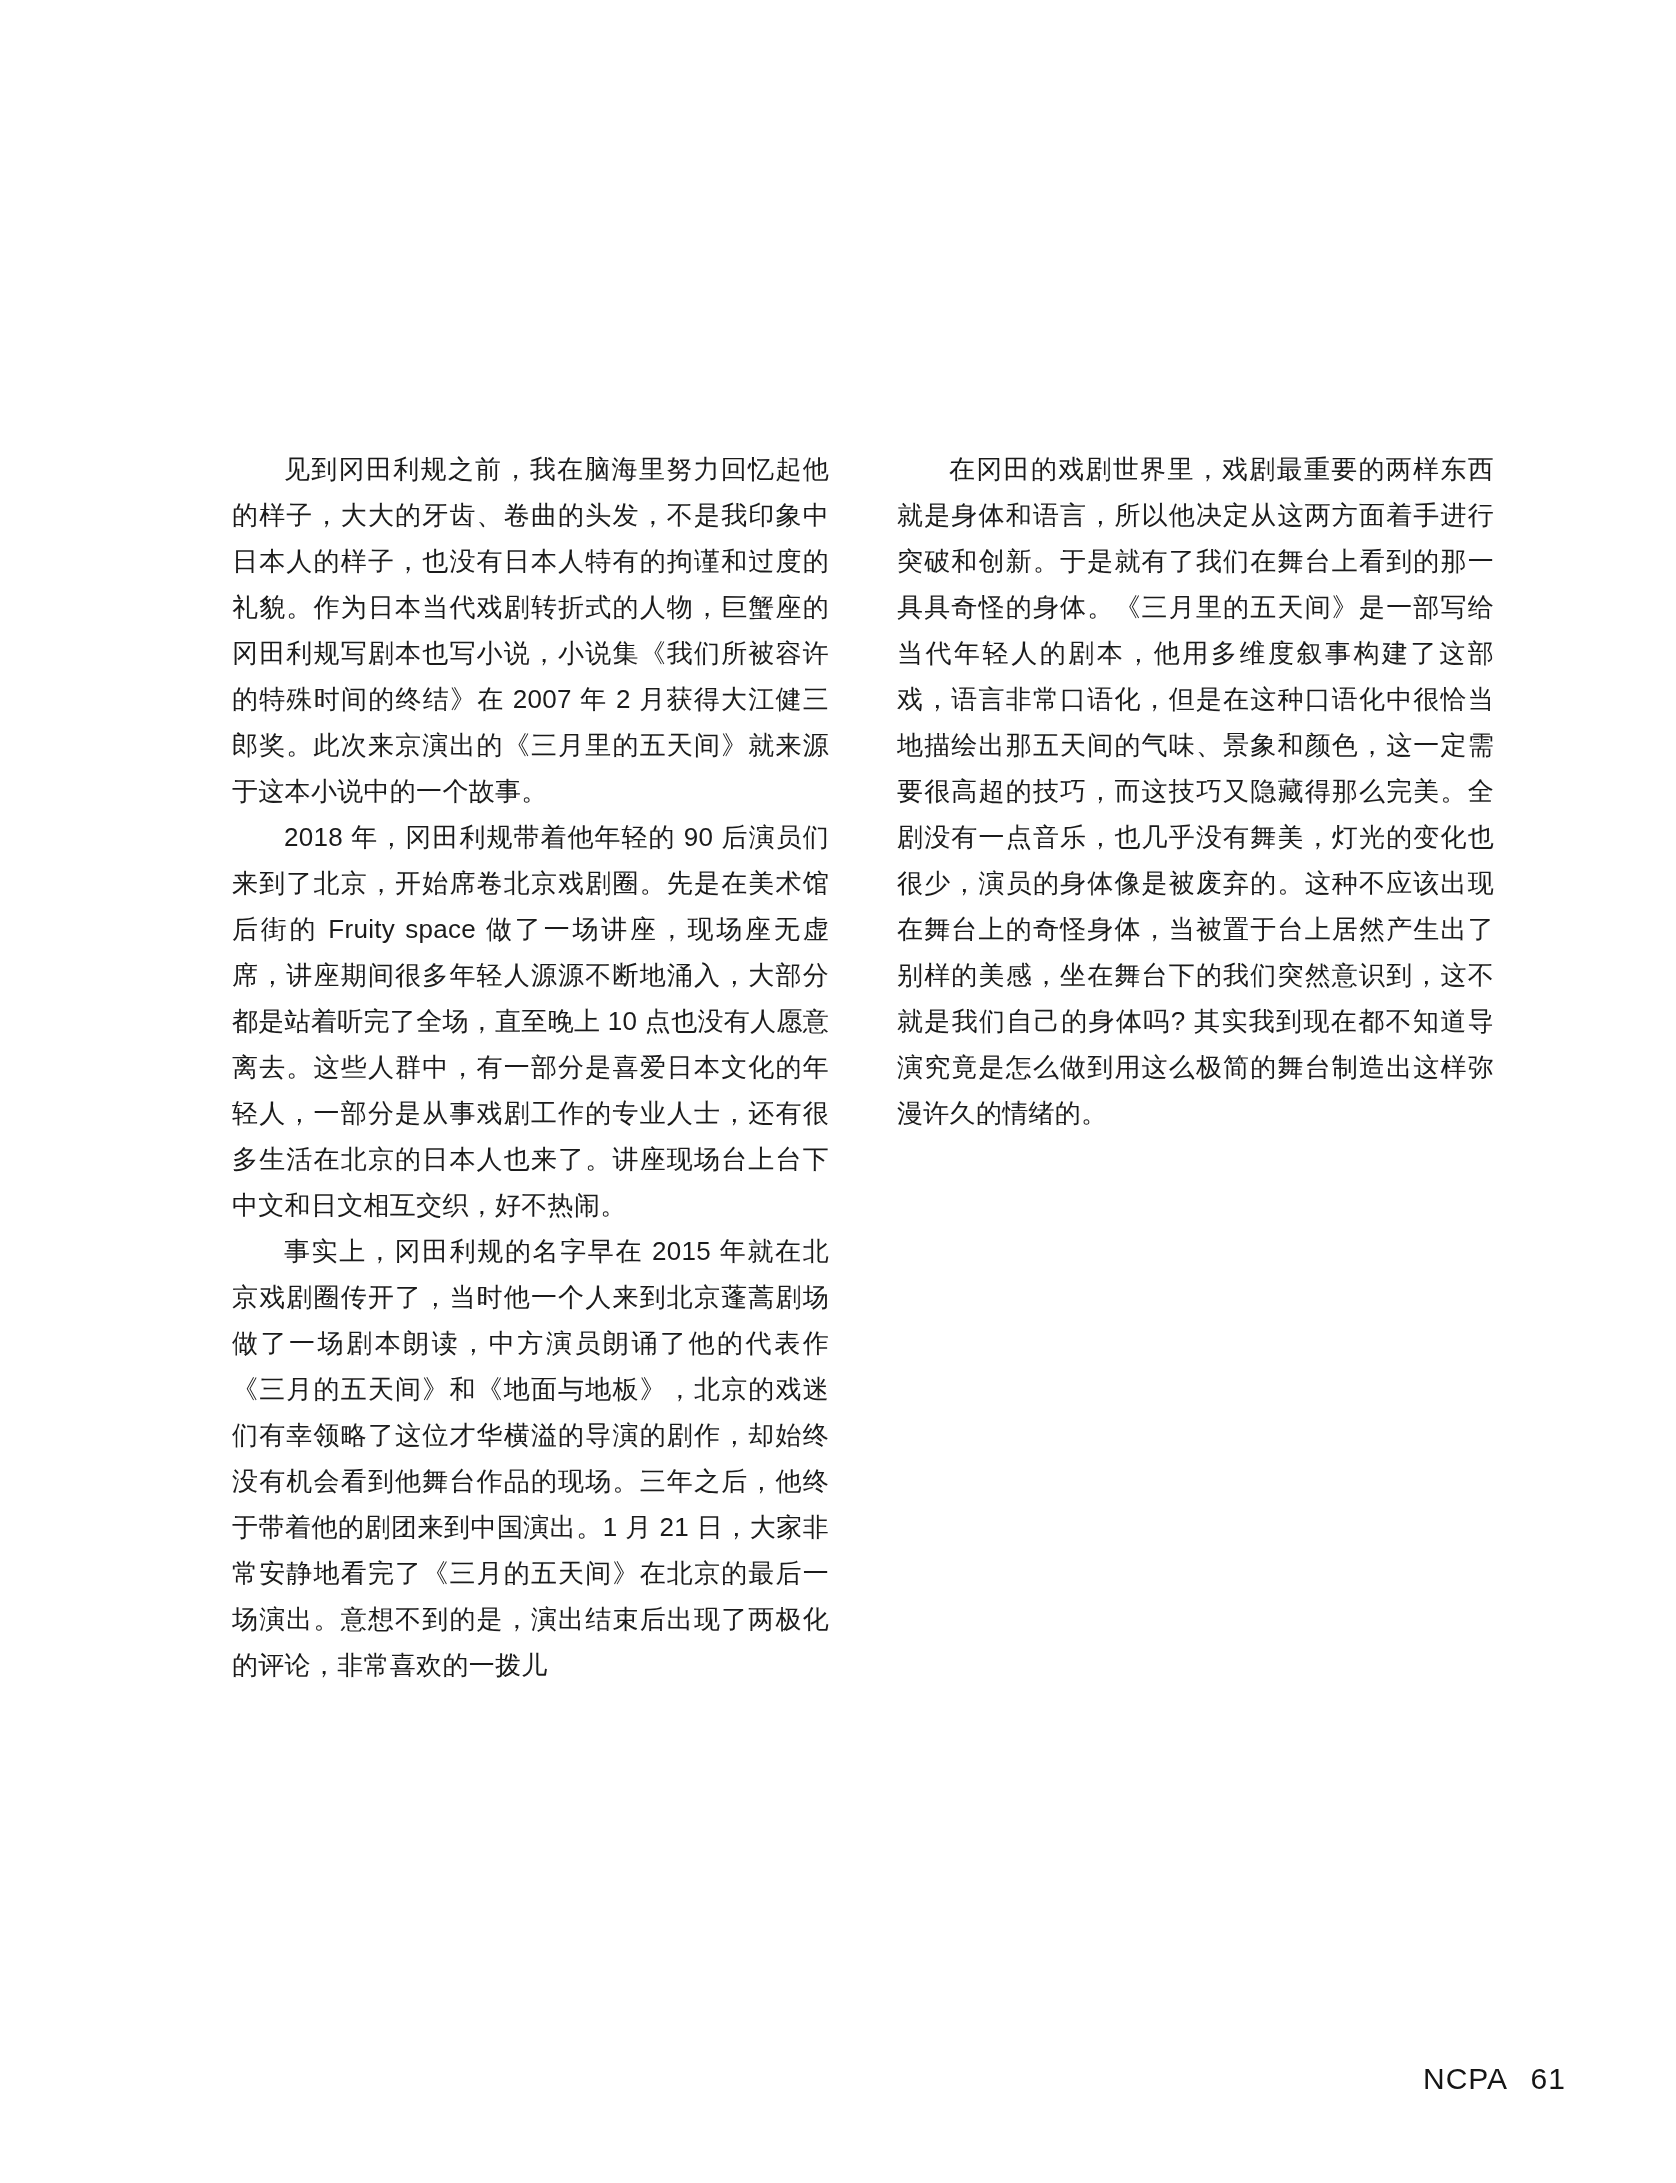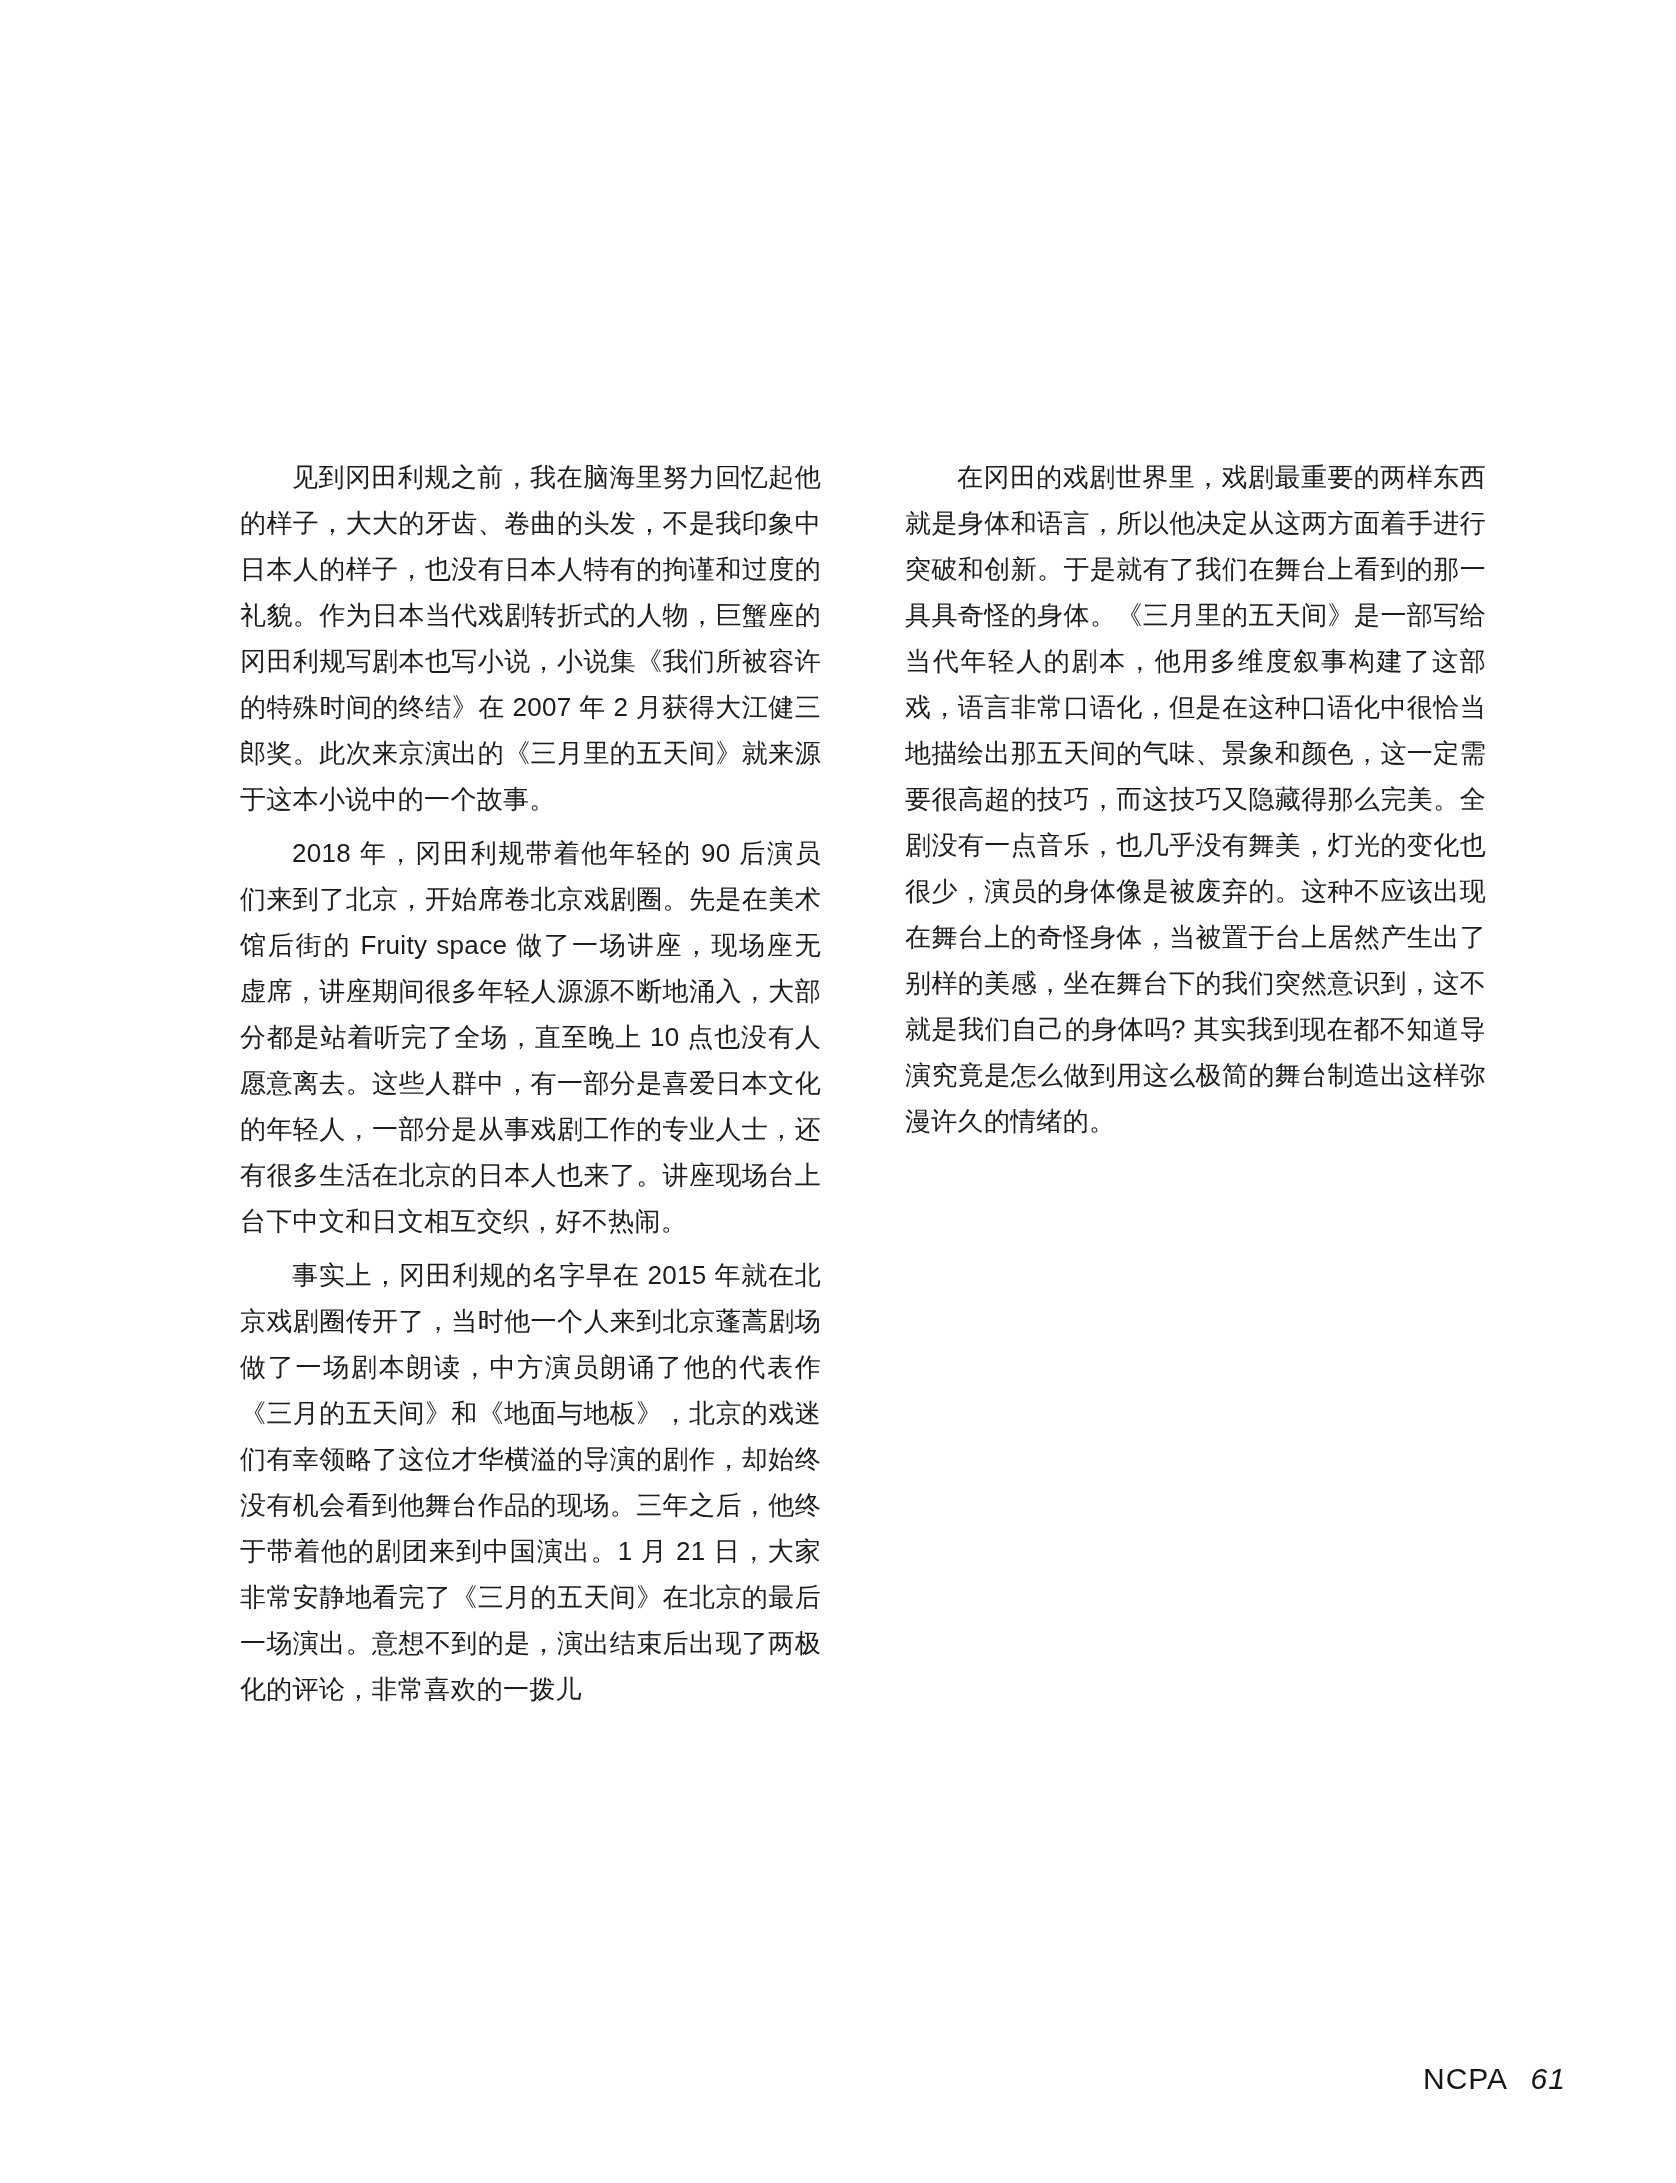--- a/index.html
+++ b/index.html
@@ -20,21 +20,21 @@
     background: #ffffff;
   }
   .text-column {
     position: absolute;
     top: 446px;
     width: 597px;
   }
   .text-column.left  { left: 232px; }
   .text-column.right { left: 897px; }
   p.para {
-    margin: 8px;
+    margin: 0;
     padding: 0;
     font-size: 26px;
     line-height: 46px;
     letter-spacing: 0.3px;
     color: #1b1b1b;
     text-align: justify;
     text-justify: inter-ideograph;
     word-break: break-all;
     font-weight: 400;
   }
@@ -42,21 +42,21 @@
   .footer {
     position: absolute;
     top: 2064px;
     left: 1423px;
     font-size: 30px;
     line-height: 30px;
     color: #151515;
     letter-spacing: 1px;
     white-space: nowrap;
   }
-  .footer .page-num { margin-left: 22.4px; font-style: italic; }
+  .footer .page-num { margin-left: 22.4px; }
 </style>
 </head>
 <body>
 
 <div class="page">
 
   <div class="text-column left">
     <p class="para indent">见到冈田利规之前，我在脑海里努力回忆起他的样子，大大的牙齿、卷曲的头发，不是我印象中日本人的样子，也没有日本人特有的拘谨和过度的礼貌。作为日本当代戏剧转折式的人物，巨蟹座的冈田利规写剧本也写小说，小说集《我们所被容许的特殊时间的终结》在 2007 年 2 月获得大江健三郎奖。此次来京演出的《三月里的五天间》就来源于这本小说中的一个故事。</p>
     <p class="para indent">2018 年，冈田利规带着他年轻的 90 后演员们来到了北京，开始席卷北京戏剧圈。先是在美术馆后街的 Fruity space 做了一场讲座，现场座无虚席，讲座期间很多年轻人源源不断地涌入，大部分都是站着听完了全场，直至晚上 10 点也没有人愿意离去。这些人群中，有一部分是喜爱日本文化的年轻人，一部分是从事戏剧工作的专业人士，还有很多生活在北京的日本人也来了。讲座现场台上台下中文和日文相互交织，好不热闹。</p>
     <p class="para indent">事实上，冈田利规的名字早在 2015 年就在北京戏剧圈传开了，当时他一个人来到北京蓬蒿剧场做了一场剧本朗读，中方演员朗诵了他的代表作《三月的五天间》和《地面与地板》，北京的戏迷们有幸领略了这位才华横溢的导演的剧作，却始终没有机会看到他舞台作品的现场。三年之后，他终于带着他的剧团来到中国演出。1 月 21 日，大家非常安静地看完了《三月的五天间》在北京的最后一场演出。意想不到的是，演出结束后出现了两极化的评论，非常喜欢的一拨儿</p>

